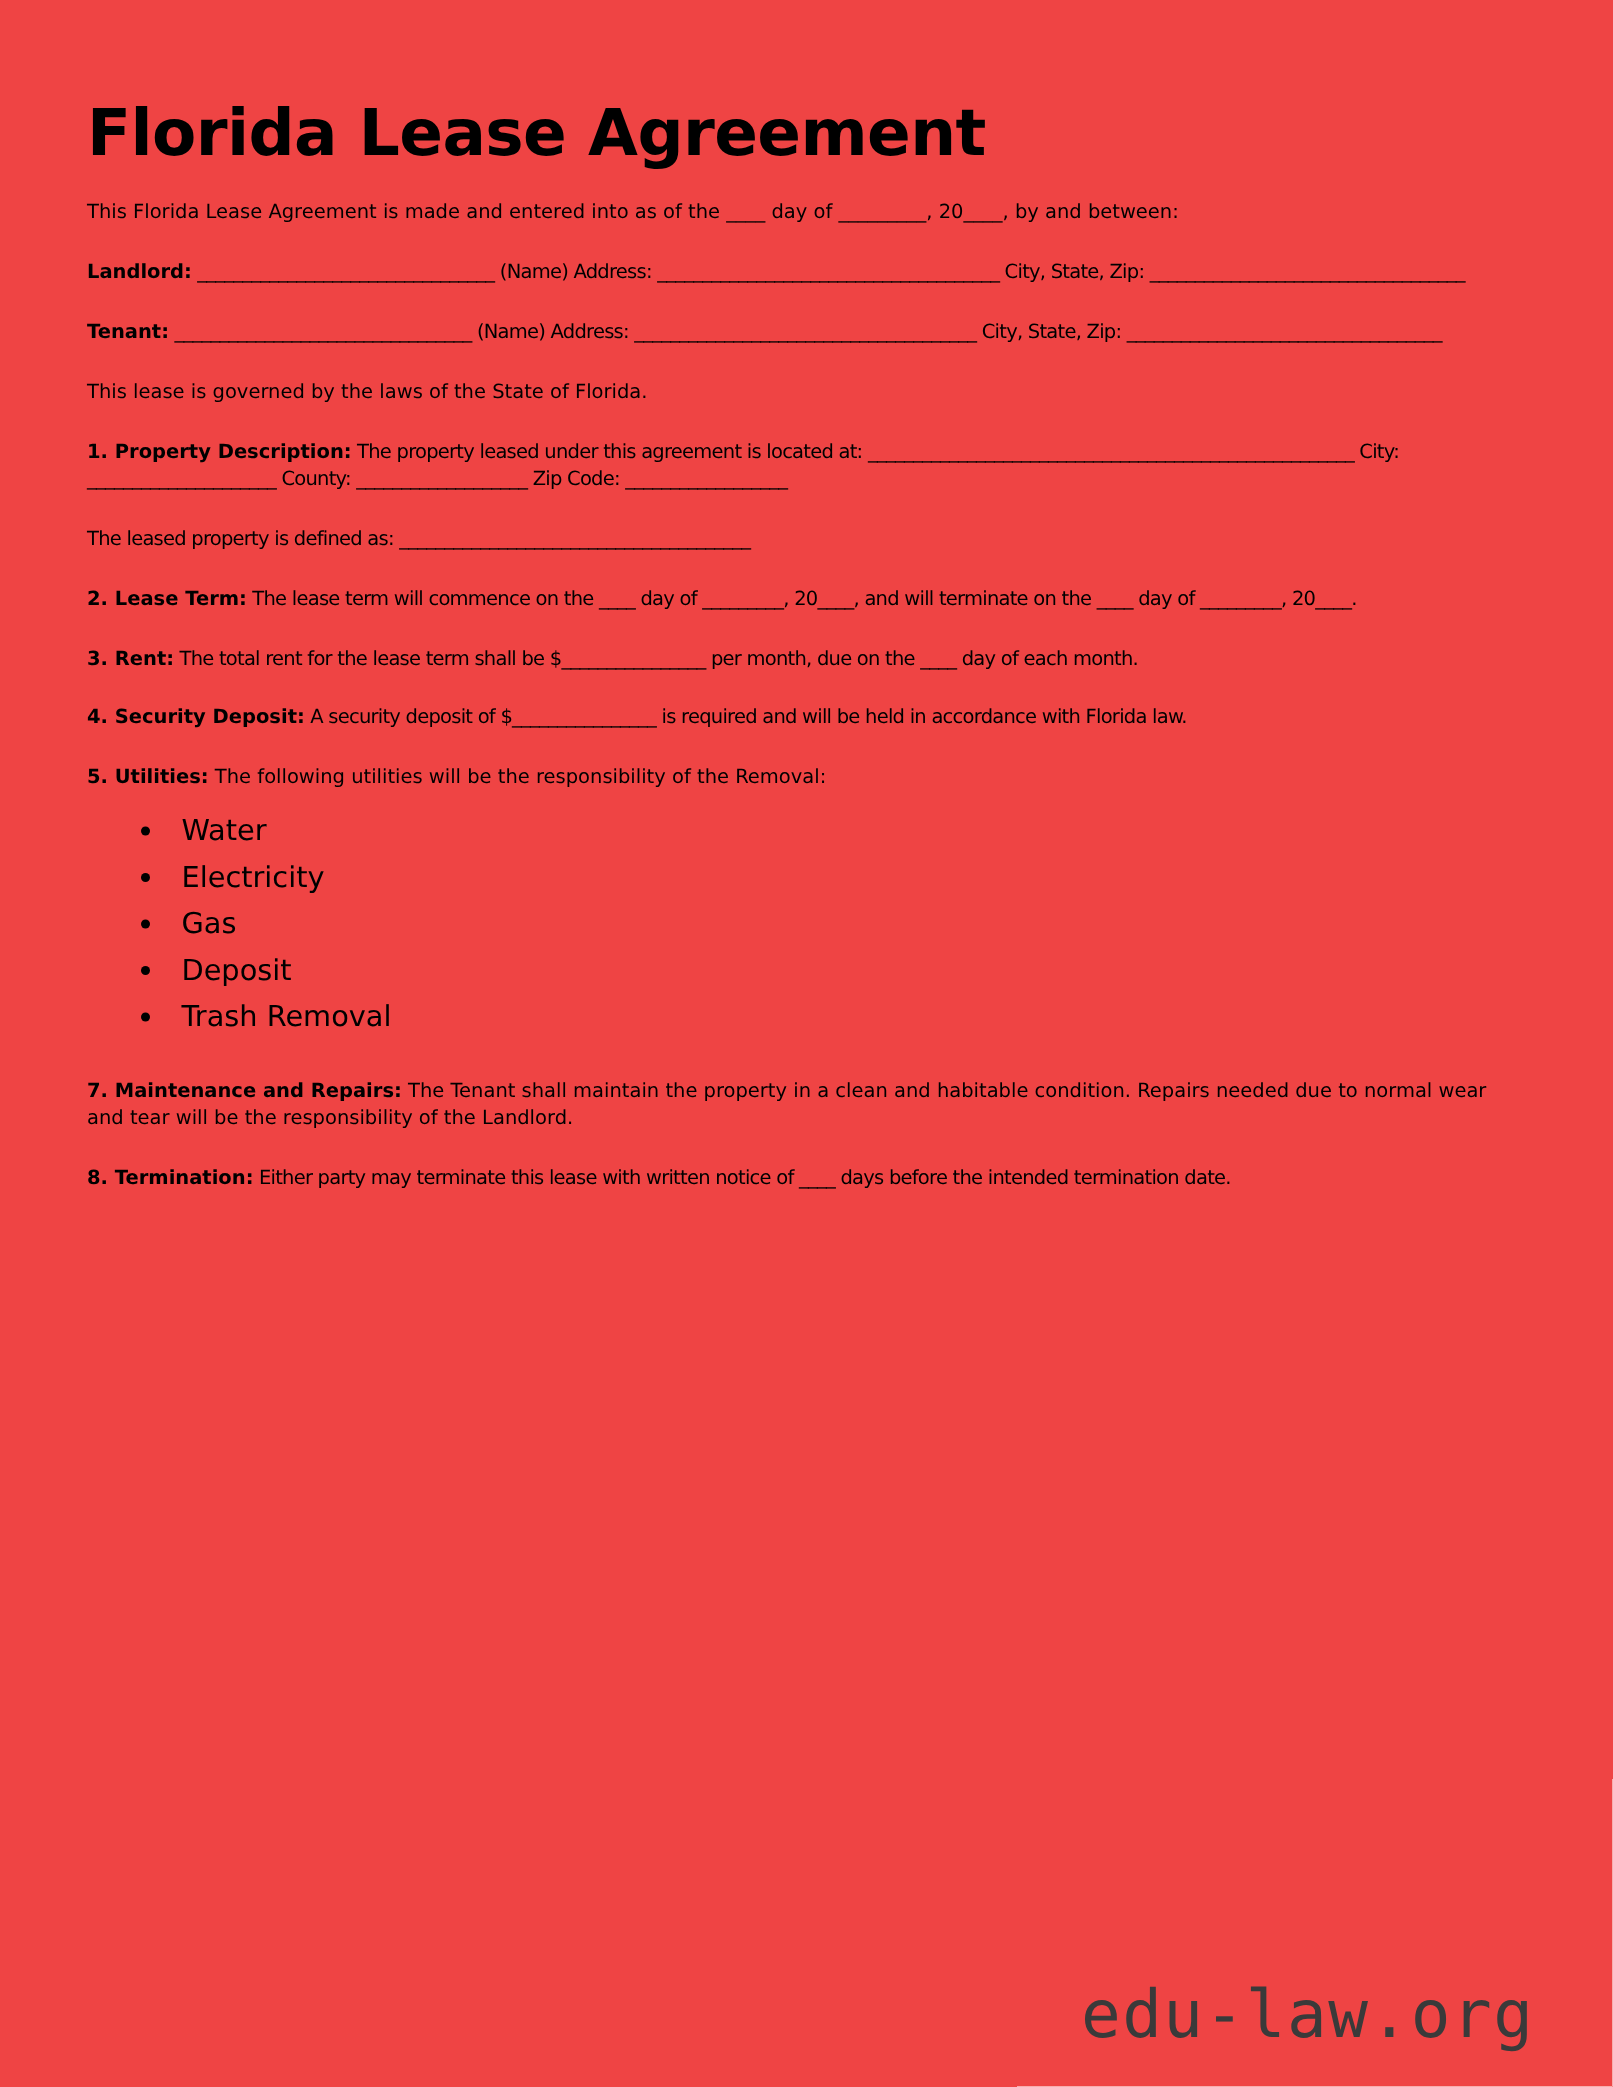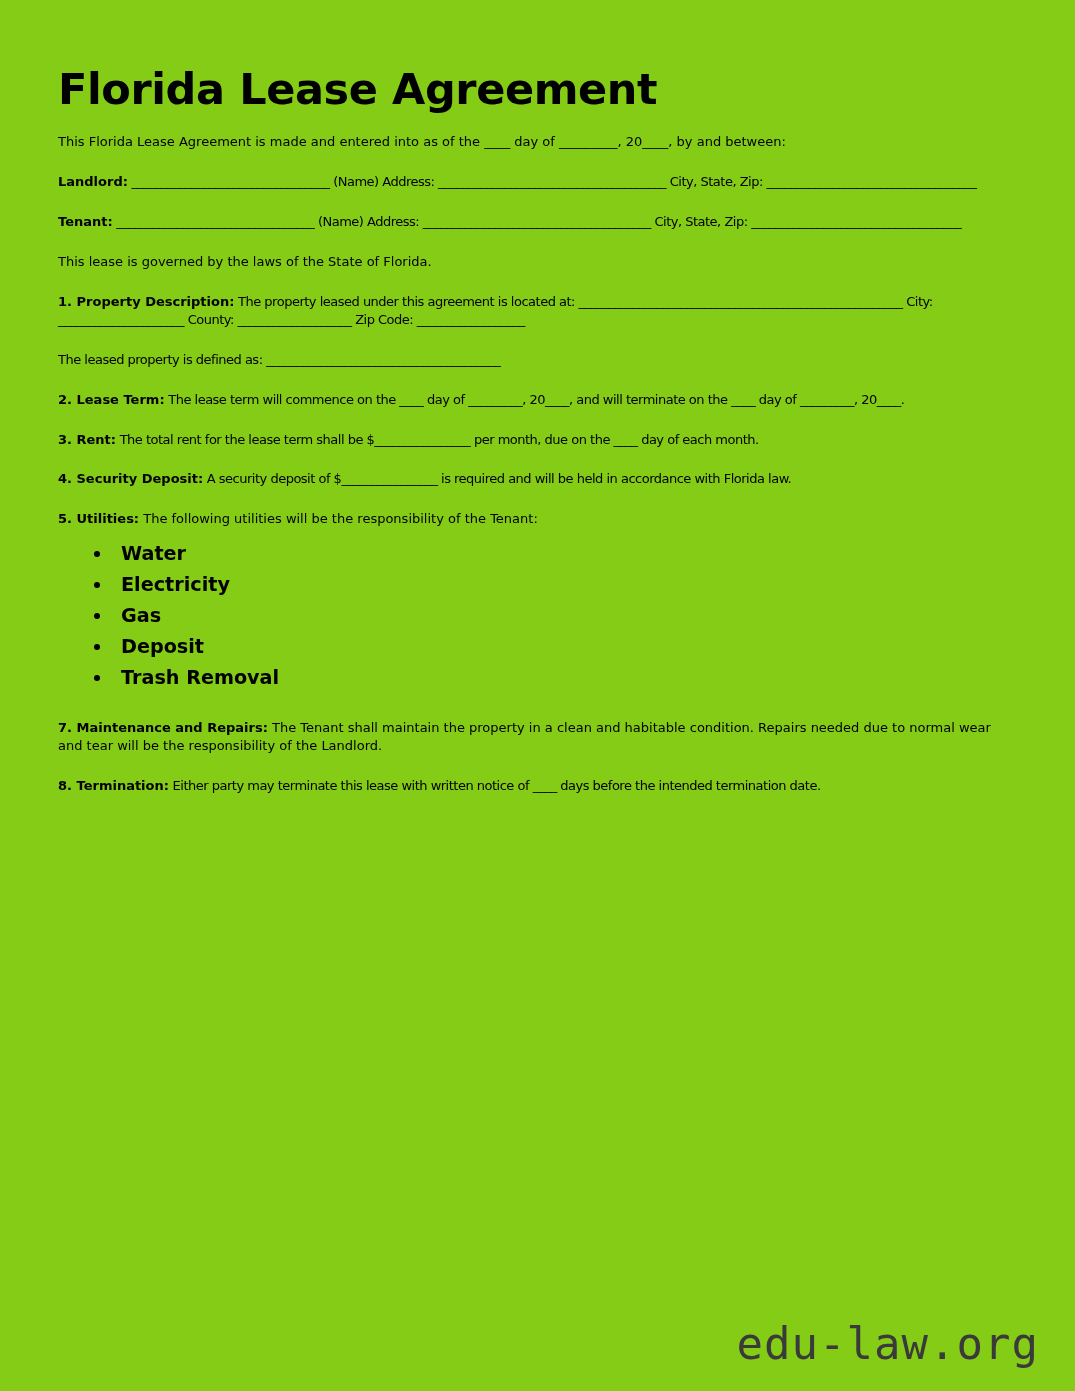--- a/index.html
+++ b/index.html
@@ -9,21 +9,21 @@
     background: #ffffff;
   }
   body {
     font-family: "DejaVu Sans", sans-serif;
     color: #000000;
   }
   .page {
     position: relative;
     width: 1075px;
     height: 1391px;
-    background: #84cc16;
+    background: #ef4444;
     box-sizing: border-box;
     overflow: hidden;
   }
   .content {
     position: absolute;
     left: 58px;
     top: 0;
     width: 958px;
   }
   .doc-title {
@@ -45,29 +45,28 @@
   .b { font-weight: bold; }
   .blank {
     letter-spacing: -0.5px;
   }
   ul.util-list {
     margin: 0;
     padding: 14px 0 0 55px;
     list-style-type: disc;
     font-size: 19.2px;
     line-height: 1.0;
-    font-weight: bold;
   }
   ul.util-list li {
     padding: 0 0 6px 8px;
     line-height: 1.30;
   }
   .footer-mark {
     position: absolute;
-    right: 36px;
+    right: 52px;
     bottom: 22px;
     font-family: "DejaVu Sans Mono", monospace;
     font-size: 44px;
     letter-spacing: 1px;
     color: #3a3a3a;
     white-space: nowrap;
   }
 </style>
 </head>
 <body>
@@ -88,21 +87,21 @@
     <p class="para"><span class="b">1. Property Description:</span><span class="blank"> The property leased under this agreement is located at: ______________________________________________________ City: _____________________ County: ___________________ Zip Code: __________________</span></p>
 
     <p class="para"><span class="blank">The leased property is defined as: _______________________________________</span></p>
 
     <p class="para"><span class="b">2. Lease Term:</span><span class="blank"> The lease term will commence on the ____ day of _________, 20____, and will terminate on the ____ day of _________, 20____.</span></p>
 
     <p class="para"><span class="b">3. Rent:</span><span class="blank"> The total rent for the lease term shall be $________________ per month, due on the ____ day of each month.</span></p>
 
     <p class="para"><span class="b">4. Security Deposit:</span><span class="blank"> A security deposit of $________________ is required and will be held in accordance with Florida law.</span></p>
 
-    <p class="para"><span class="b">5. Utilities:</span><span> The following utilities will be the responsibility of the Tenant:</span></p>
+    <p class="para"><span class="b">5. Utilities:</span><span> The following utilities will be the responsibility of the Removal:</span></p>
 
     <ul class="util-list">
       <li>Water</li>
       <li>Electricity</li>
       <li>Gas</li>
       <li>Deposit</li>
       <li>Trash Removal</li>
     </ul>
 
 

